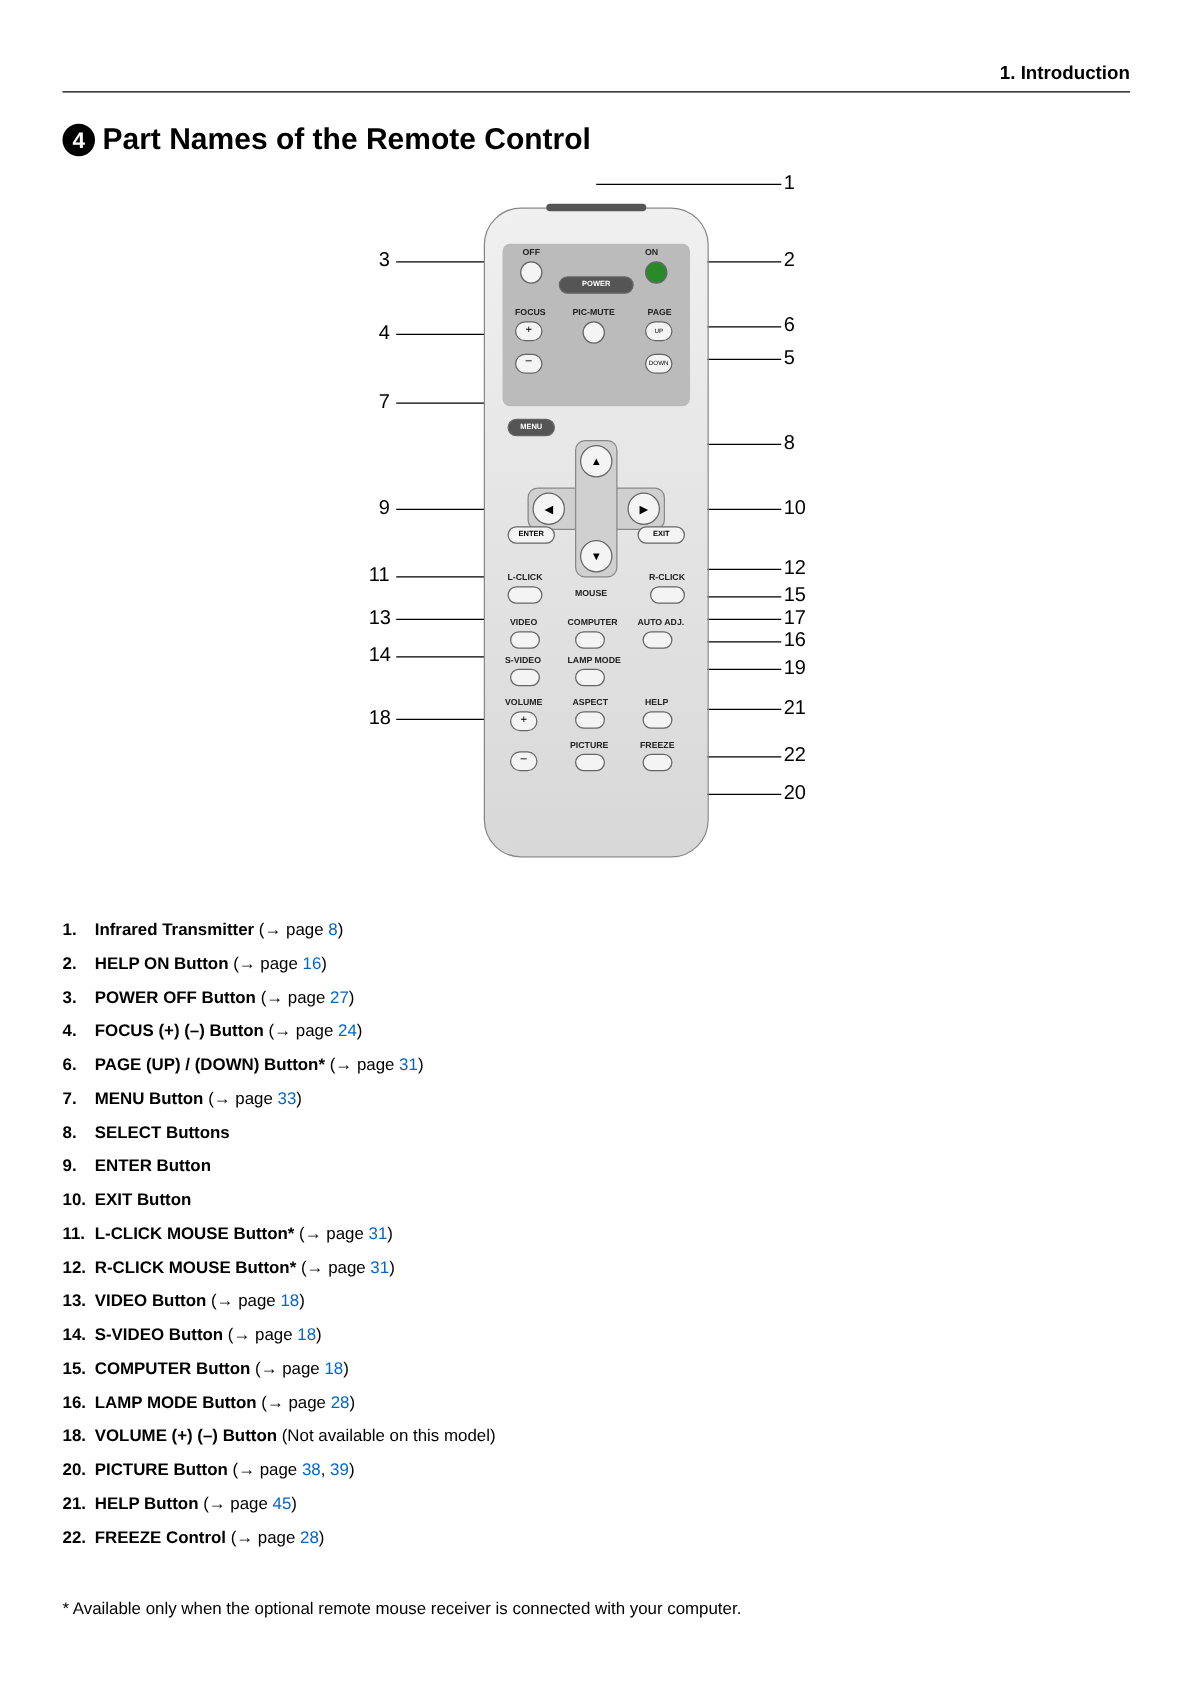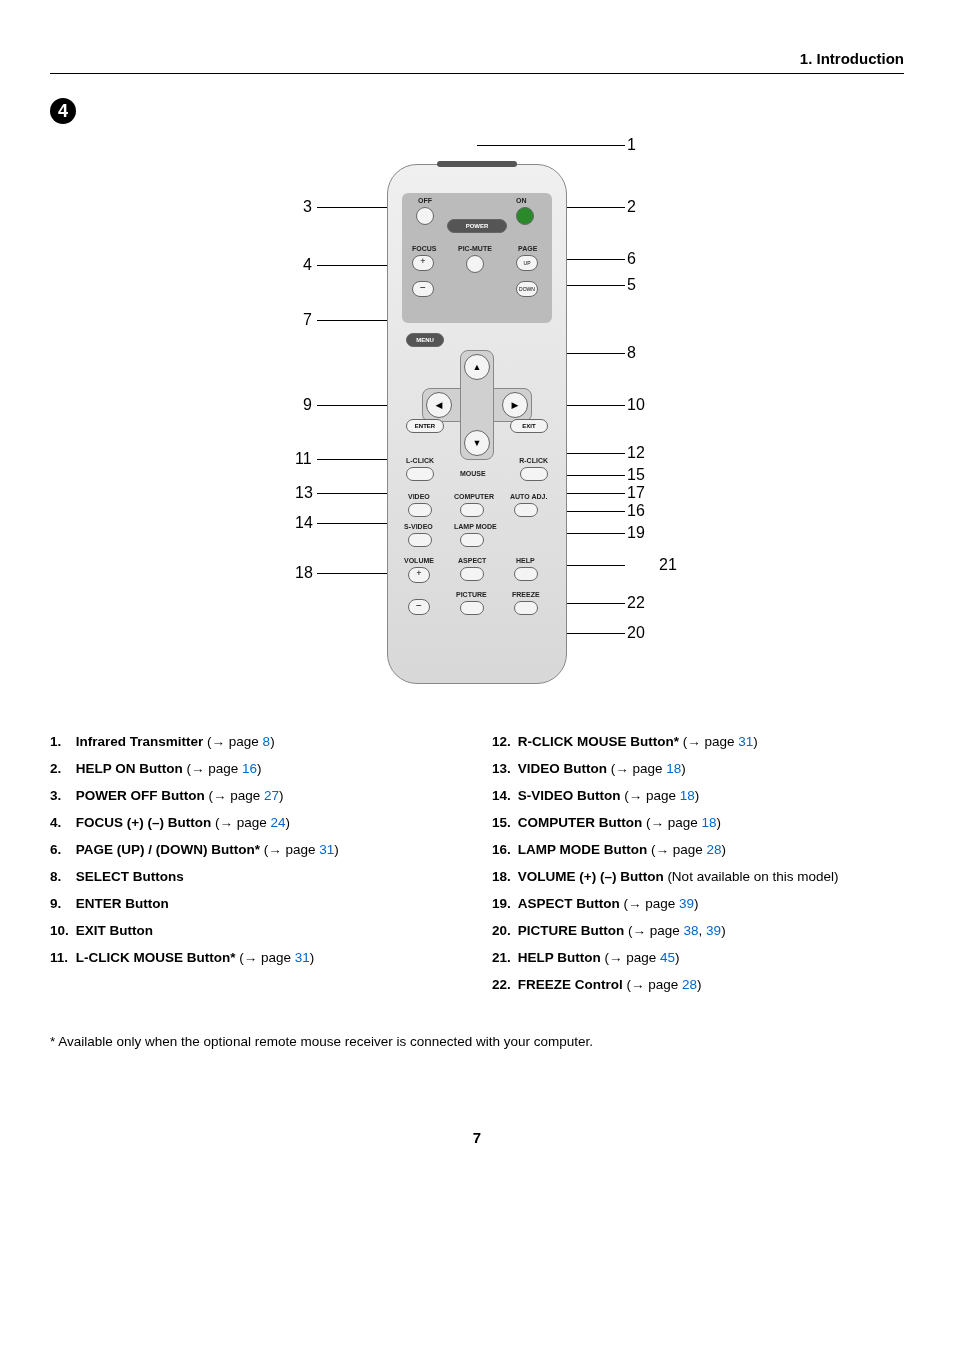--- a/index.html
+++ b/index.html
@@ -135,39 +135,40 @@
     font-size:16px;
     color:#000;
   }
   .callout-line {
     position:absolute;
     background:#000;
     height:1px;
   }
   .lists {
     display:flex;
-    gap:30px;
     margin-bottom:30px;
+    flex-direction:column;
   }
   .lists ol { list-style:none; }
   .lists li { margin-bottom:12px; font-size:13.5px; }
   .lists .num { font-weight:bold; display:inline-block; min-width:22px;}
   .lists .name { font-weight:bold; }
   .lists .page-link { color:#0066cc; }
   .lists .note { font-weight:normal; }
   .footnote { font-size:13.5px; margin-bottom:80px; margin-top:10px;}
   .page-num { text-align:center; font-weight:bold; font-size:15px;}
 </style>
 </head>
 <body>
 
 <div class="header-right">1. Introduction</div>
 
 <div class="section-title">
   <span class="circ-num">4</span>
+  <span>Part Names of the Remote Control</span>
 </div>
 
 <div class="diagram-wrap">
   <div class="diagram">
 
     <span class="callout-num" style="left:-4px; top:54px;">3</span>
     <span class="callout-num" style="left:-4px; top:112px;">4</span>
     <span class="callout-num" style="left:-4px; top:167px;">7</span>
     <span class="callout-num" style="left:-4px; top:252px;">9</span>
     <span class="callout-num" style="left:-12px; top:306px;">11</span>
@@ -179,21 +180,21 @@
     <span class="callout-num" style="left:320px; top:54px;">2</span>
     <span class="callout-num" style="left:320px; top:106px;">6</span>
     <span class="callout-num" style="left:320px; top:132px;">5</span>
     <span class="callout-num" style="left:320px; top:200px;">8</span>
     <span class="callout-num" style="left:320px; top:252px;">10</span>
     <span class="callout-num" style="left:320px; top:300px;">12</span>
     <span class="callout-num" style="left:320px; top:322px;">15</span>
     <span class="callout-num" style="left:320px; top:340px;">17</span>
     <span class="callout-num" style="left:320px; top:358px;">16</span>
     <span class="callout-num" style="left:320px; top:380px;">19</span>
-    <span class="callout-num" style="left:320px; top:412px;margin-left:32px;">21</span>
+    <span class="callout-num" style="left:320px; top:412px;">21</span>
     <span class="callout-num" style="left:320px; top:450px;">22</span>
     <span class="callout-num" style="left:320px; top:480px;">20</span>
 
     <div class="callout-line" style="left:10px; top:63px; width:90px;"></div>
     <div class="callout-line" style="left:10px; top:121px; width:90px;"></div>
     <div class="callout-line" style="left:10px; top:176px; width:86px;"></div>
     <div class="callout-line" style="left:10px; top:261px; width:86px;"></div>
     <div class="callout-line" style="left:10px; top:315px; width:96px;"></div>
     <div class="callout-line" style="left:10px; top:349px; width:96px;"></div>
     <div class="callout-line" style="left:10px; top:379px; width:96px;"></div>
@@ -284,33 +285,33 @@
   </div>
 </div>
 
 <div class="lists">
   <ol id="list-left" style="flex:1;">
       <li><span class="num">1.</span> <span class="name">Infrared Transmitter</span> (<span>→ page </span><span class="page-link">8</span>)</li>
       <li><span class="num">2.</span> <span class="name">HELP ON Button</span> (<span>→ page </span><span class="page-link">16</span>)</li>
       <li><span class="num">3.</span> <span class="name">POWER OFF Button</span> (<span>→ page </span><span class="page-link">27</span>)</li>
       <li><span class="num">4.</span> <span class="name">FOCUS (+) (–) Button</span> (<span>→ page </span><span class="page-link">24</span>)</li>
       <li><span class="num">6.</span> <span class="name">PAGE (UP) / (DOWN) Button*</span> (<span>→ page </span><span class="page-link">31</span>)</li>
+      <li><span class="num">7.</span> <span class="name">MENU Button</span> (<span>→ page </span><span class="page-link">33</span>)</li>
       <li><span class="num">8.</span> <span class="name">SELECT Buttons</span></li>
       <li><span class="num">9.</span> <span class="name">ENTER Button</span></li>
       <li><span class="num">10.</span> <span class="name">EXIT Button</span></li>
       <li><span class="num">11.</span> <span class="name">L-CLICK MOUSE Button*</span> (<span>→ page </span><span class="page-link">31</span>)</li>
     </ol>
   <ol id="list-right" style="flex:1;">
       <li><span class="num">12.</span> <span class="name">R-CLICK MOUSE Button*</span> (<span>→ page </span><span class="page-link">31</span>)</li>
       <li><span class="num">13.</span> <span class="name">VIDEO Button</span> (<span>→ page </span><span class="page-link">18</span>)</li>
       <li><span class="num">14.</span> <span class="name">S-VIDEO Button</span> (<span>→ page </span><span class="page-link">18</span>)</li>
       <li><span class="num">15.</span> <span class="name">COMPUTER Button</span> (<span>→ page </span><span class="page-link">18</span>)</li>
       <li><span class="num">16.</span> <span class="name">LAMP MODE Button</span> (<span>→ page </span><span class="page-link">28</span>)</li>
       <li><span class="num">18.</span> <span class="name">VOLUME (+) (–) Button</span><span class="note"> (Not available on this model)</span></li>
-      <li><span class="num">19.</span> <span class="name">ASPECT Button</span> (<span>→ page </span><span class="page-link">39</span>)</li>
       <li><span class="num">20.</span> <span class="name">PICTURE Button</span> (<span>→ page </span><span class="page-link">38</span><span>, </span><span class="page-link">39</span>)</li>
       <li><span class="num">21.</span> <span class="name">HELP Button</span> (<span>→ page </span><span class="page-link">45</span>)</li>
       <li><span class="num">22.</span> <span class="name">FREEZE Control</span> (<span>→ page </span><span class="page-link">28</span>)</li>
     </ol>
 </div>
 
 <div class="footnote">* Available only when the optional remote mouse receiver is connected with your computer.</div>
 
 <div class="page-num">7</div>
 

